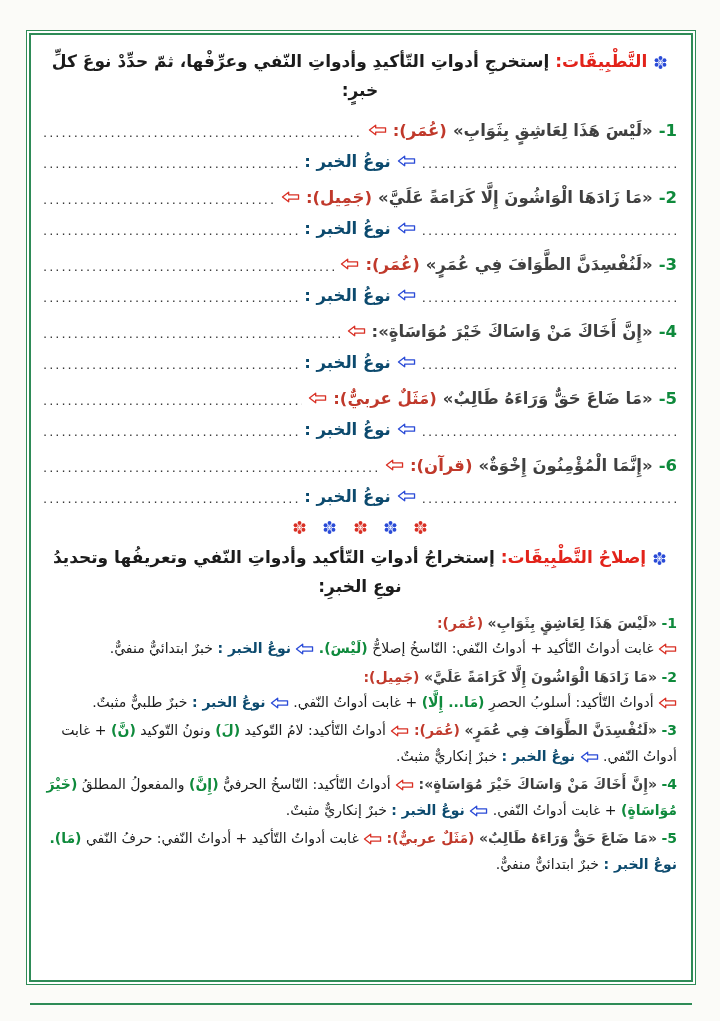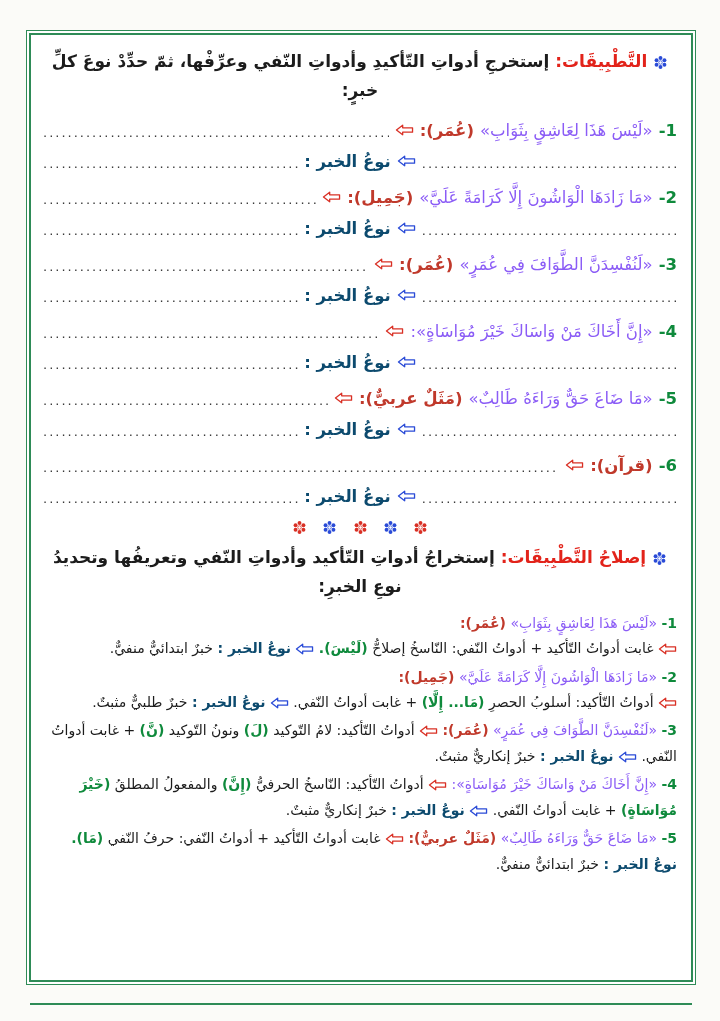--- a/index.html
+++ b/index.html
@@ -36,21 +36,21 @@
     margin: 2px 0 10px 0;
     line-height: 1.7;
   }
   .title-red { color: #e2231a; font-weight: bold; letter-spacing: .5px; }
   .instr { color: #1c1c1c; }
   .bullet svg { vertical-align: -3px; }
   
   .c-red   { color: #d93025; }
   .c-blue  { color: #2a4bd7; }
   .num     { color: #0f8a3c; font-weight: bold; white-space: nowrap; unicode-bidi: isolate; }
-  .quote   { color: #8b5cf6; font-weight: normal; }
+  .quote   { color: #404040; font-weight: bold; }
   .source  { color: #c0392b; font-weight: bold; }
   .gterm   { color: #0f8a3c; font-weight: bold; }
   .lbl     { color: #0c4a6e; font-weight: bold; white-space: nowrap; }
   .body-t  { color: #1c1c1c; }
   
   .exercise { margin-bottom: 5px; font-size: 16.5px; }
   .ex-line1, .ex-line2 {
     display: flex; align-items: center; gap: 6px;
     height: 31px; white-space: nowrap;
   }
@@ -186,20 +186,21 @@
               <path d="M2 8 L10.5 1.5 L10.5 5 L24 5 L24 11 L10.5 11 L10.5 14.5 Z" fill="#ffffff" stroke="currentColor" stroke-width="1.8" stroke-linejoin="round"></path>
             </svg></span>
         <span class="lbl">نوعُ الخبر :</span>
         <span class="dots">................................................................................................................................................................</span>
       </div>
     </div>
 
     <div class="exercise">
       <div class="ex-line1">
         <span class="num">6-</span>
+        <span class="quote">«إِنَّمَا الْمُؤْمِنُونَ إِخْوَةٌ»</span>
         <span class="source">(قرآن):</span>
         <span class="arrow c-red"><svg viewBox="0 0 26 16" width="19" height="12">
               <path d="M2 8 L10.5 1.5 L10.5 5 L24 5 L24 11 L10.5 11 L10.5 14.5 Z" fill="#ffffff" stroke="currentColor" stroke-width="1.8" stroke-linejoin="round"></path>
             </svg></span>
         <span class="dots">................................................................................................................................................................</span>
       </div>
       <div class="ex-line2">
         <span class="dots">................................................................................................................................................................</span>
         <span class="arrow c-blue"><svg viewBox="0 0 26 16" width="19" height="12">
               <path d="M2 8 L10.5 1.5 L10.5 5 L24 5 L24 11 L10.5 11 L10.5 14.5 Z" fill="#ffffff" stroke="currentColor" stroke-width="1.8" stroke-linejoin="round"></path>

